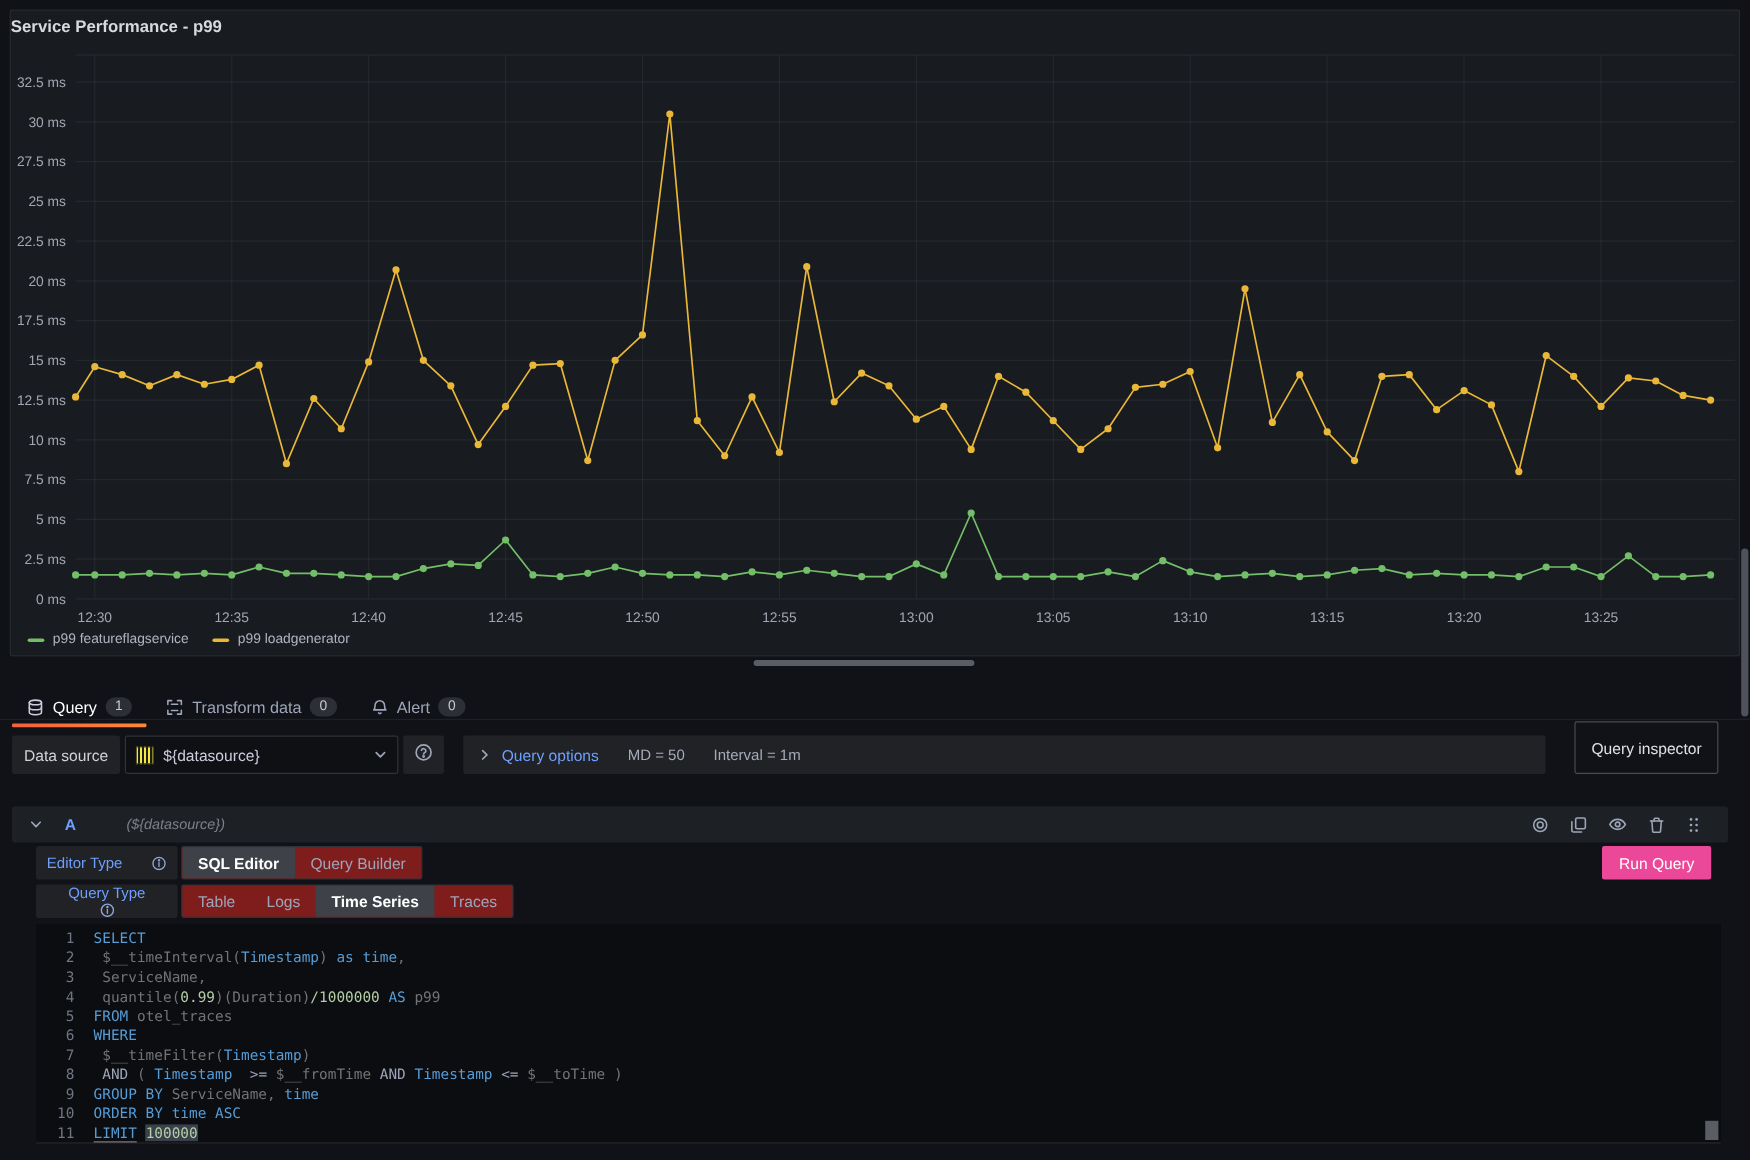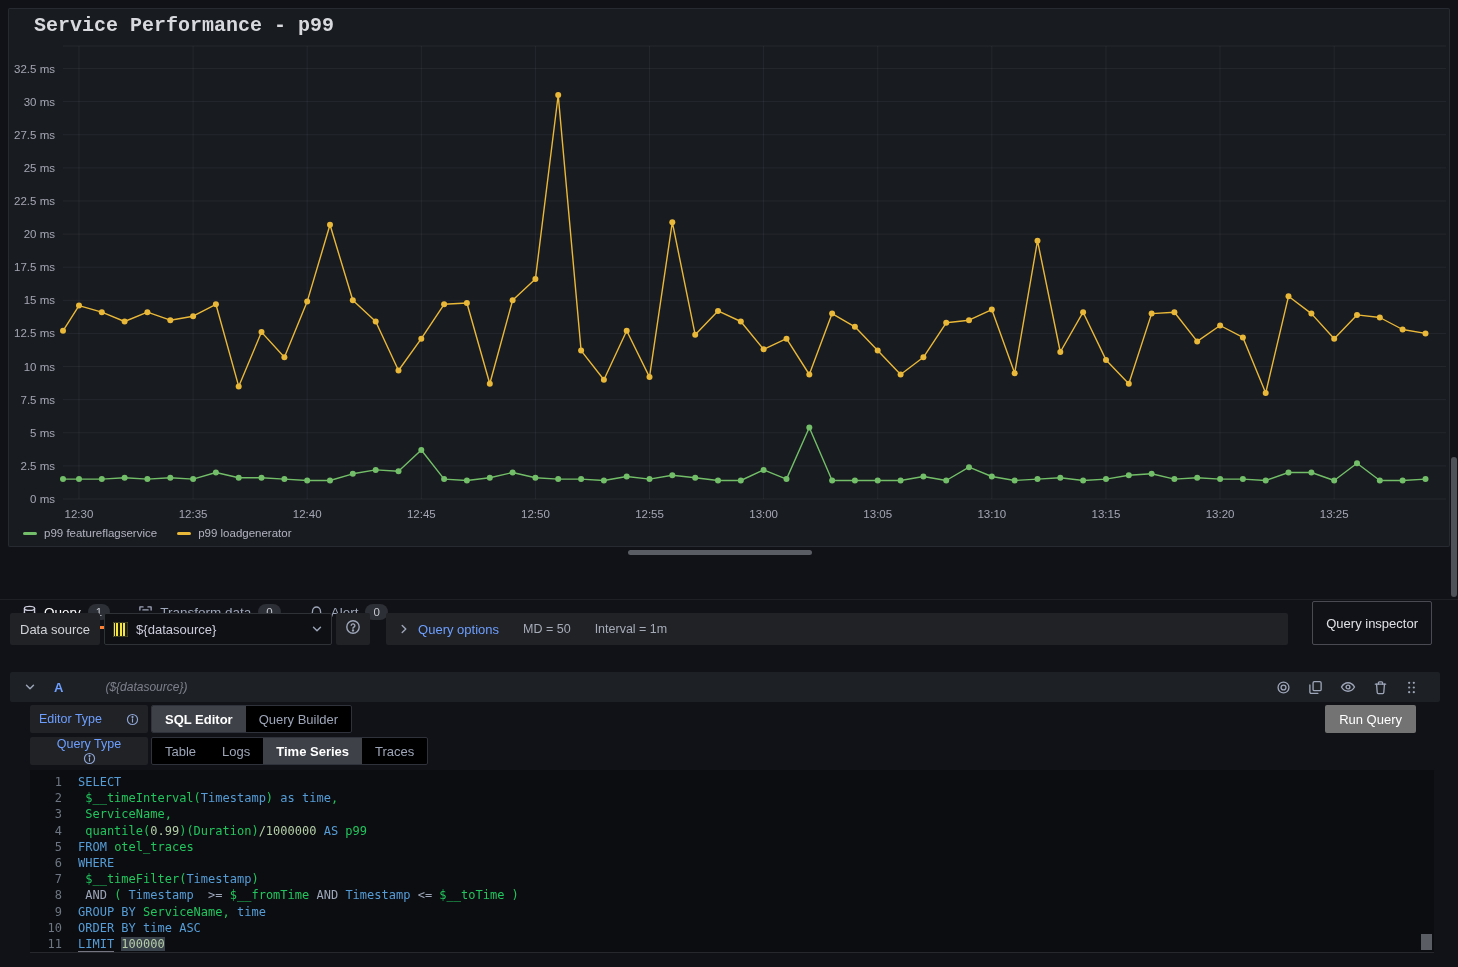--- a/index.html
+++ b/index.html
@@ -2,31 +2,31 @@
 <html><head>
 <meta charset="utf-8">
 <style>
   * { margin:0; padding:0; box-sizing:border-box; }
   html,body { width:1458px; height:967px; background:#111217; overflow:hidden;
               font-family:"Liberation Sans", sans-serif; color:#CCCCDC; }
 
   
   .panel { position:absolute; left:8px; top:8px; width:1442px; height:539px;
            background:#181B1F; border:1px solid rgba(204,204,220,0.09); border-radius:2px; }
-  .panel-title { position:absolute; left:25px; top:5px; font-size:20px; font-weight:700; color:#D8D9DF;font-family:Liberation Mono, monospace; }
+  .panel-title { position:absolute; left:0; top:5px; font-size:14px; font-weight:700; color:#D8D9DF; }
   .chart-svg { position:absolute; left:0; top:0; }
   .legend { position:absolute; left:14px; top:518px; display:flex; gap:20px; align-items:center; }
   .legend-item { display:flex; align-items:center; gap:7px; font-size:11.5px; color:rgba(204,204,220,0.85); cursor:pointer; }
   .legend-dash { width:14px; height:3px; border-radius:2px; }
 
   .scroll-handle { position:absolute; left:628px; top:550px; width:184px; height:5px;
                    border-radius:3px; background:#5A5D64; }
 
   
-  .tabs { position:absolute; left:8px; top:595px; height:34px; display:flex; align-items:flex-end; }
+  .tabs { position:absolute; left:8px; top:572px; height:34px; display:flex; align-items:flex-end; }
   .tabs-divider { position:absolute; left:0; top:599px; width:1458px; height:1px; background:rgba(204,204,220,0.08); }
   .tab { position:relative; height:34px; display:flex; align-items:center; gap:7px;
          padding:0 14px; font-size:13.5px; color:#9DA5B8; cursor:pointer; }
   .tab.active { color:#FFFFFF; }
   .tab .ticon { display:flex; align-items:center; color:#9DA5B8; }
   .tab.active .ticon { color:#CCCCDC; }
   .tab-badge { background:#2D2F36; color:#C7C9D1; border-radius:9px; font-size:11.5px;
                padding:1px 8px; line-height:14px; }
   .tab-underline { position:absolute; left:2px; right:2px; bottom:0; height:3px; border-radius:1px;
                    background:linear-gradient(90deg,#F55F3E,#FF8833); }
@@ -60,38 +60,38 @@
   .qrow .refid { color:#6E9FFF; font-size:13px; font-weight:700; margin-left:18px; cursor:pointer; }
   .qrow .hint { font-style:italic; font-size:12px; color:rgba(204,204,220,0.55); margin-left:42px; }
   .qrow-icons { margin-left:auto; display:flex; align-items:center; gap:17px; margin-right:8px; }
   .qicon { color:#9DA5B8; display:flex; cursor:pointer; }
 
   
   .lbl-chip { position:absolute; left:30px; width:118px; height:28px; background:#202226; border-radius:2px;
               display:flex; align-items:center; justify-content:space-between; padding:0 9px;
               color:#6E9FFF; font-size:12.5px; font-weight:500; }
   .lbl-chip .iicon { color:#8FA6D6; display:flex; }
-  .seg { position:absolute; left:151px; height:28px; display:flex; background:#000000;
+  .seg { position:absolute; left:151px; height:28px; display:flex; background:#7f1d1d;
          border:1px solid #2F323A; border-radius:2px; overflow:hidden; }
   .seg button { height:26px; padding:0 13px; background:transparent; border:none; color:#9DA5B8;
                 font-size:13px; cursor:pointer; font-family:"Liberation Sans",sans-serif; }
   .seg button.active { background:#3E4148; color:#FFFFFF; font-weight:700; }
-  .run-btn { position:absolute; right:42px; top:705px; height:28px; padding:0 14px; background:#737373;
+  .run-btn { position:absolute; right:32px; top:705px; height:28px; padding:0 14px; background:#ec4899;
              border:none; border-radius:2px; color:#FFFFFF; font-size:13px; font-weight:500; cursor:pointer;
              font-family:"Liberation Sans",sans-serif; }
 
   
   .code { position:absolute; left:30px; top:770px; width:1404px; height:183px; background:#0B0D10;
           border-bottom:1px solid #26282E; font-family:"DejaVu Sans Mono","Liberation Mono",monospace;
           font-size:12px; padding-top:4px; cursor:text; }
   .code-line { display:flex; height:16.2px; line-height:16.2px; }
   .ln { width:48px; text-align:right; padding-right:16px; color:#6E7683; flex:none; }
   .ct { white-space:pre; color:#D4D4D4; }
   .tk-kw { color:#569CD6; }
-  .tk-d  { color:#22c55e;margin-top:24px; }
+  .tk-d  { color:#737373;margin-top:24px; }
   .tk-num{ color:#B5CEA8; }
   .tk-op { color:#9DA5B8; }
   .tk-hl { background:#39414A; }
   .tk-ul { border-bottom:1px solid rgba(204,204,220,0.55); }
   .code-vscroll { position:absolute; right:2px; bottom:2px; width:11px; height:16px; background:#5A5D63; }
 
   .page-scrollbar { position:absolute; right:1px; top:457px; width:6px; height:140px;
                     background:#4F5258; border-radius:3px; }
 </style>
 </head>

